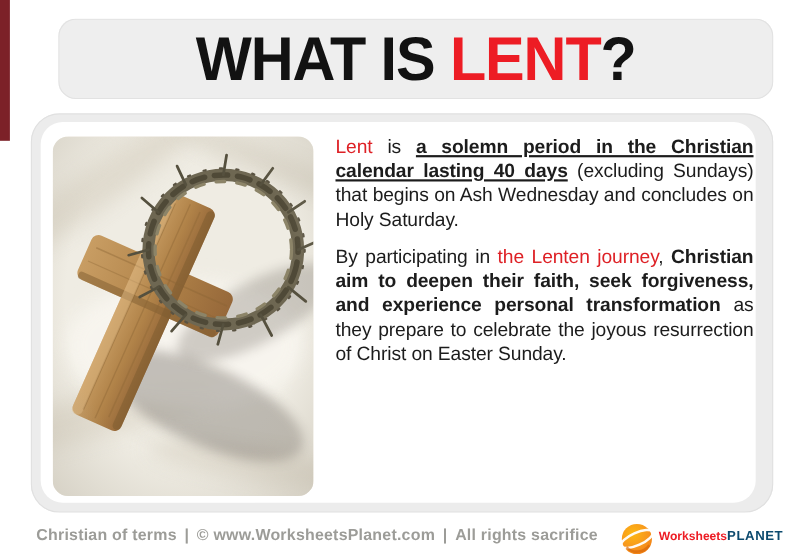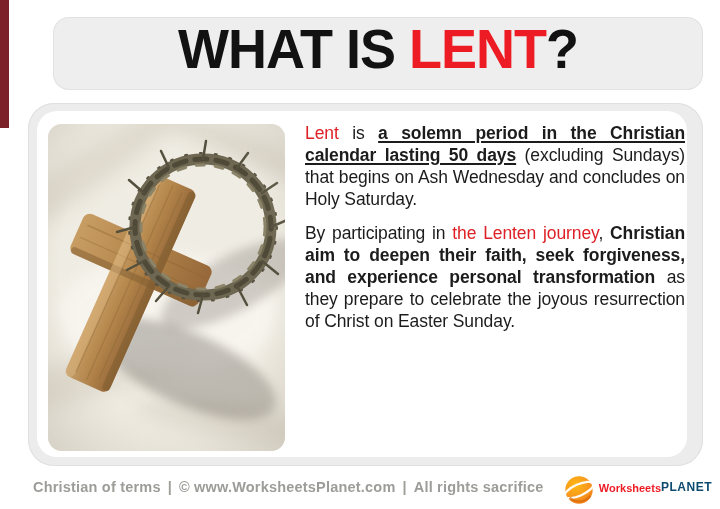--- a/index.html
+++ b/index.html
@@ -6,21 +6,21 @@
   .page{
     position:relative;width:720px;height:509px;background:#ffffff;overflow:hidden;
     font-family:"Liberation Sans",sans-serif;
   }
   
   .left-bar{position:absolute;left:0;top:0;width:9px;height:128px;background:#7c2128;}
   
   .title-card{
     position:absolute;left:53px;top:17px;width:650px;height:73px;
     background:#eeeeee;border-radius:16px;box-shadow:inset 0 0 0 1px #e2e2e2;
-    display:flex;justify-content:center;
+    display:flex;align-items:center;justify-content:center;
   }
   .title-text{font-size:54px;font-weight:900;color:#121212;letter-spacing:-1px;white-space:pre;transform:scaleY(1.04);}
   .title-text .hl{color:#ed1c24;}
   
   .main-card{
     position:absolute;left:28px;top:103px;width:675px;height:363px;
     background:#ececec;border-radius:26px;box-shadow:inset 0 0 0 1px #e0e0e0;
   }
   .inner-panel{position:absolute;left:9px;top:8px;right:16px;bottom:9px;background:#ffffff;border-radius:20px;}
   .photo{
@@ -128,21 +128,21 @@
               <line x1="189" y1="44" x2="200" y2="29"></line>
               <line x1="214" y1="69" x2="229" y2="59"></line>
             </g>
           </g>
 
           <rect x="0" y="0" width="237" height="327" fill="url(#vign)"></rect>
         </svg>
       </figure>
 
       <div class="text-col">
-        <p><span class="red">Lent</span><span> is </span><span class="bu">a solemn period in the Christian calendar lasting 50 days</span><span> (excluding Sundays) that </span><span class="it">begins on Ash Wednesday and concludes on Holy Saturday.</span></p>
+        <p><span class="red">Lent</span><span> is </span><span class="bu">a solemn period in the Christian calendar lasting 40 days</span><span> (excluding Sundays) that </span><span class="it">begins on Ash Wednesday and concludes on Holy Saturday.</span></p>
 
 
         <p><span>By participating in </span><span class="red">the Lenten journey</span><span>, </span><span class="b">Christian aim to deepen their faith, seek forgiveness, and experience personal transformation</span><span> as they prepare to celebrate the joyous resurrection of Christ on Easter Sunday.</span></p>
       </div>
 
     </div>
   </main>
 
   <footer>
     <div class="credits"><span>Christian of terms</span><span class="sep">|</span><span>© www.WorksheetsPlanet.com</span><span class="sep">|</span><span>All rights sacrifice</span></div>

